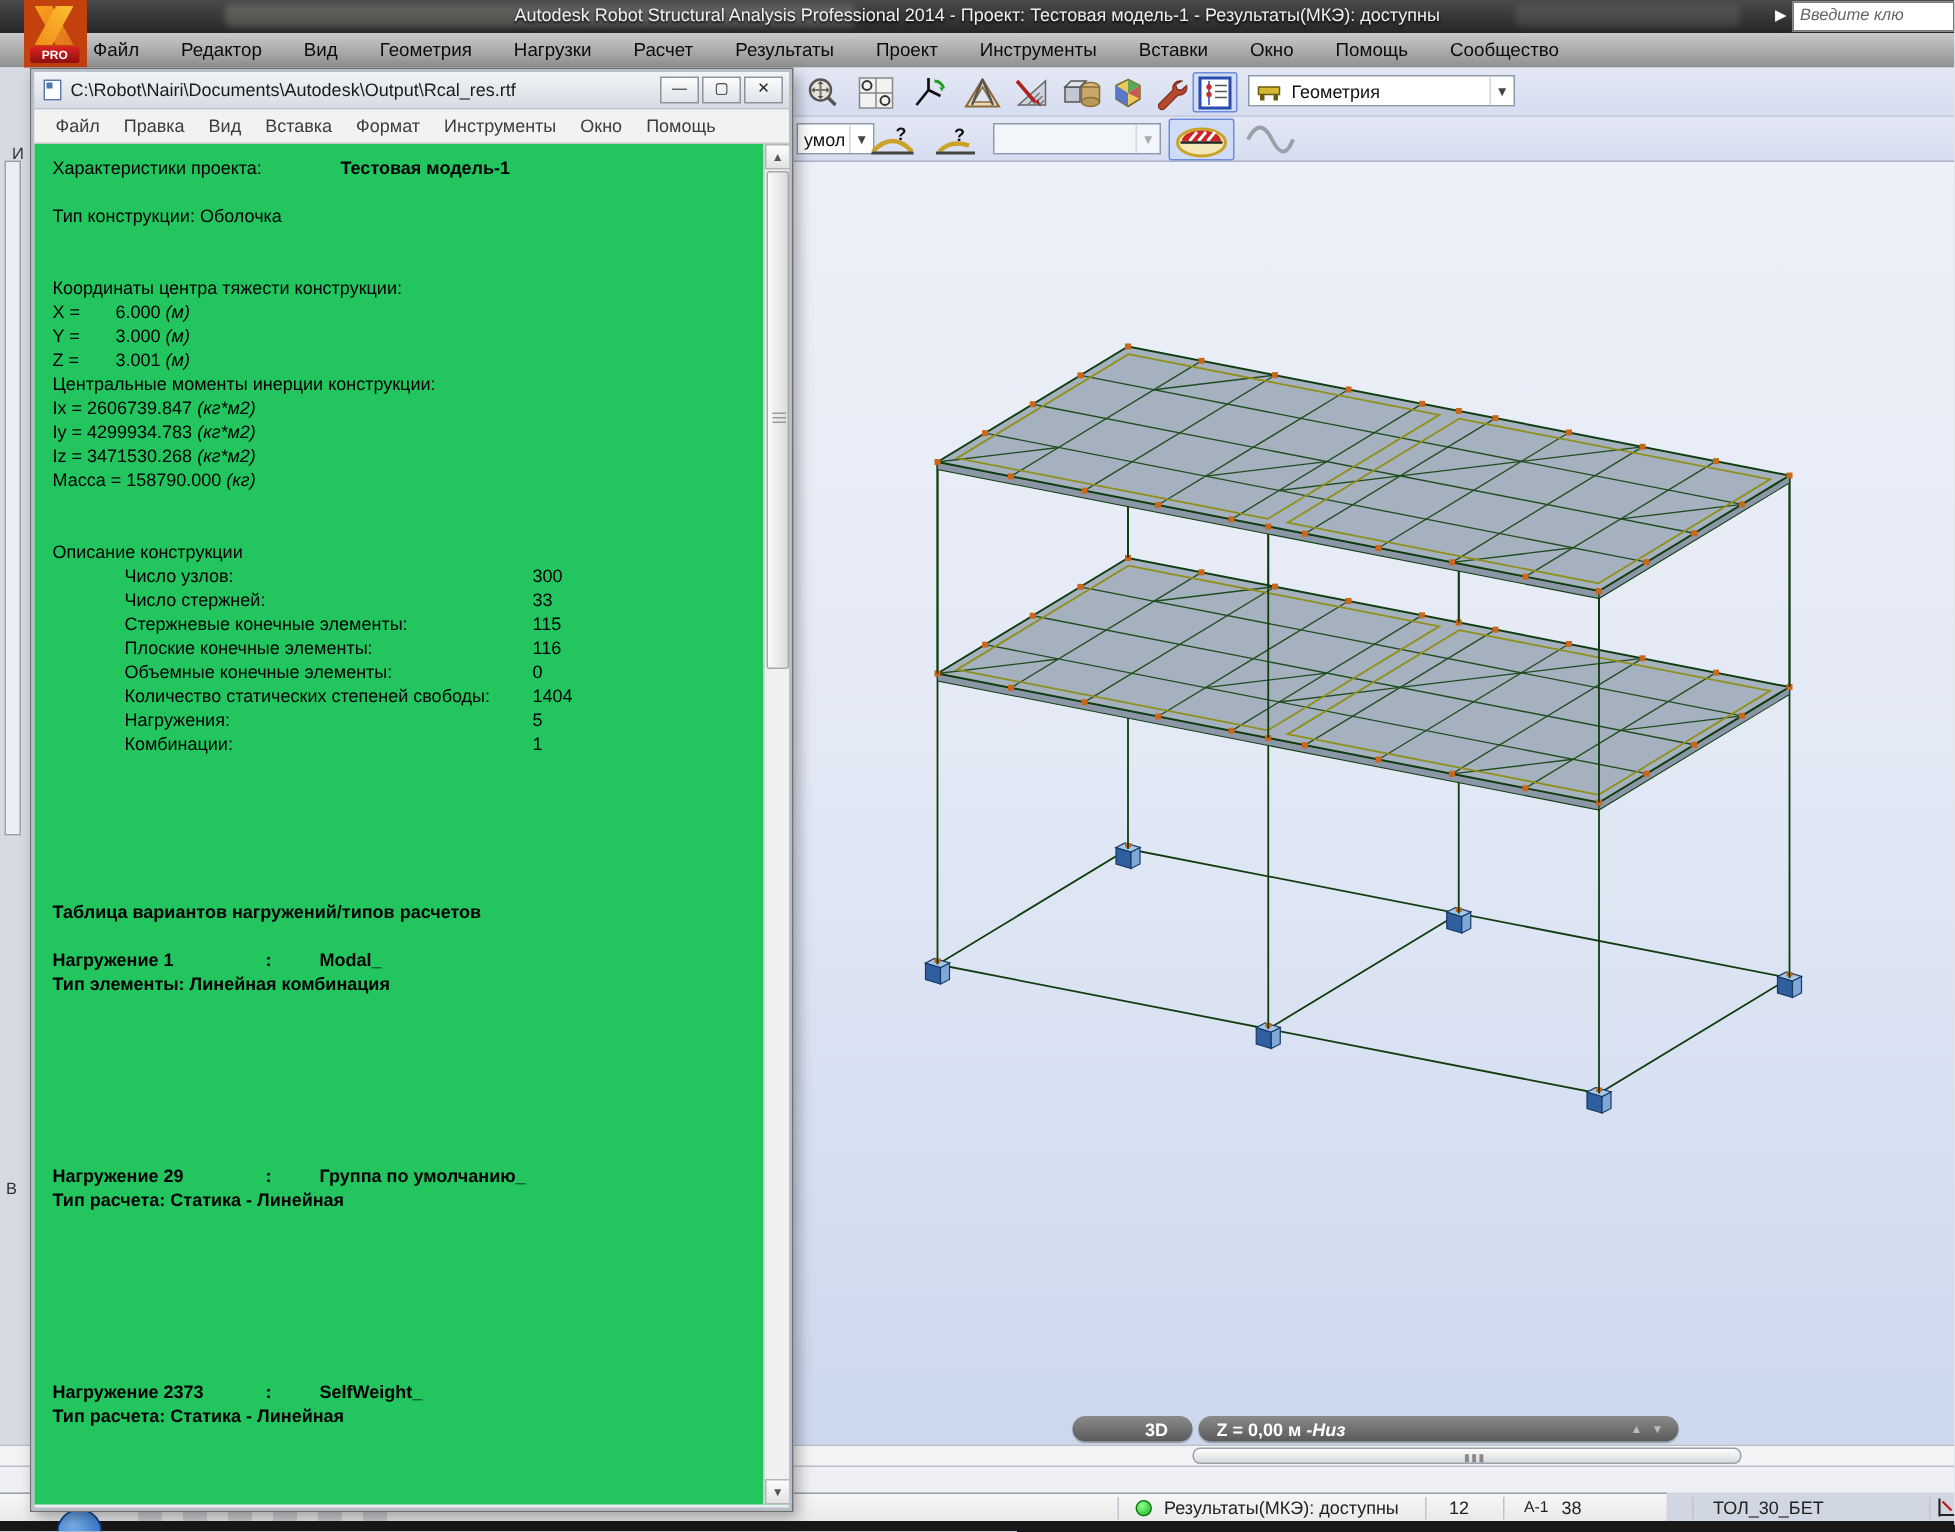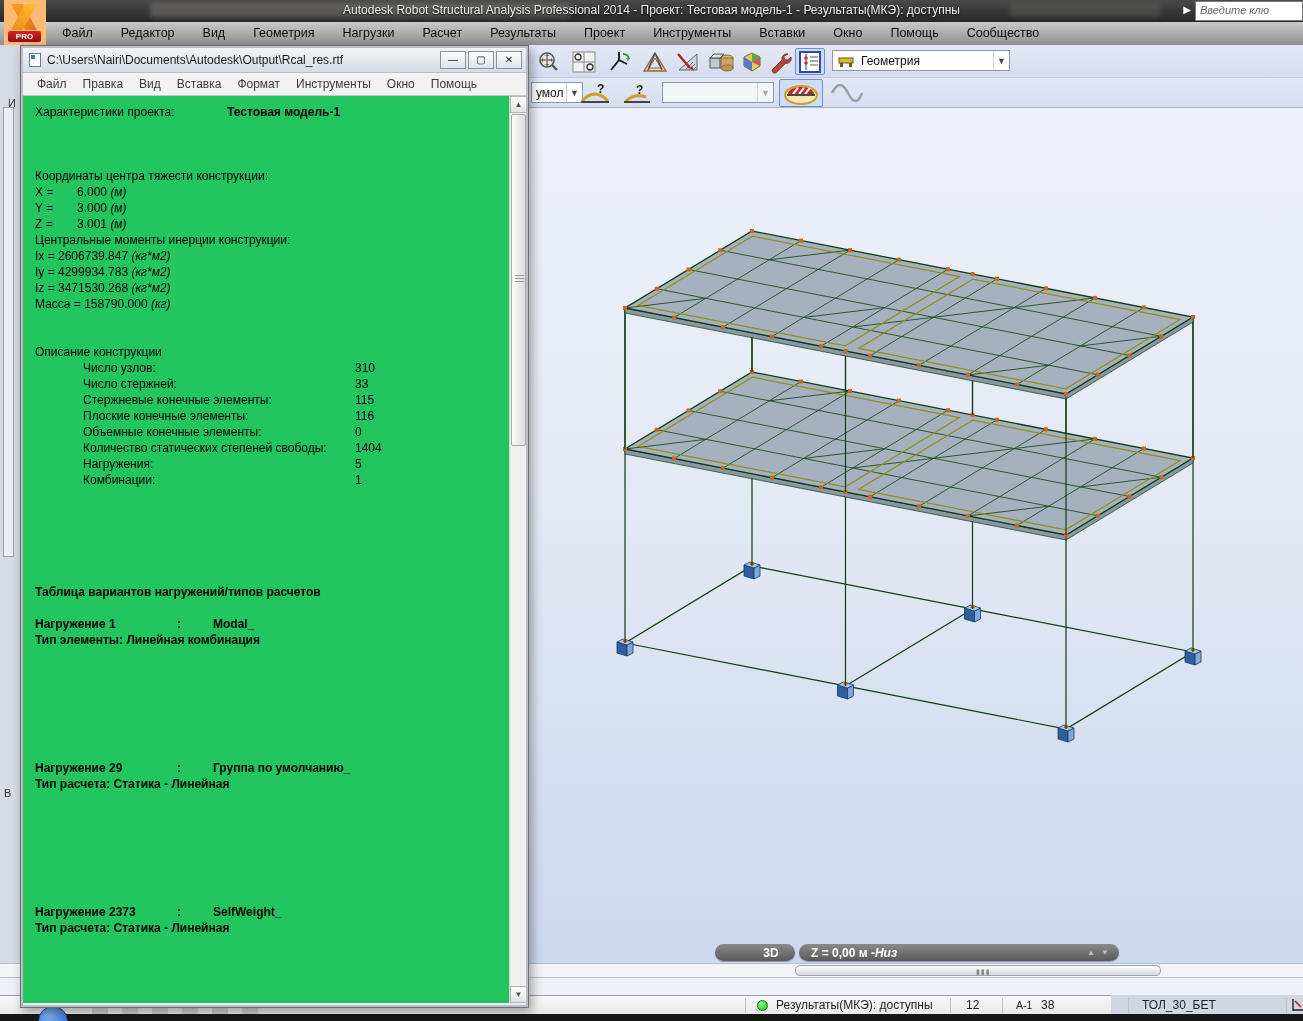--- a/index.html
+++ b/index.html
@@ -9,21 +9,21 @@
   
   #titlebar{position:absolute;left:0;top:0;width:1303px;height:22px;
     background:linear-gradient(#4a4a4a,#262626);color:#e8e8e8;}
   .ghost{position:absolute;top:3px;height:15px;border-radius:3px;background:#cfc9bd;opacity:.22;filter:blur(2px);}
   #title-text{position:absolute;left:0;right:0;top:3px;text-align:center;font-size:12px;color:#f0f0f0;
     text-shadow:0 1px 2px #000;white-space:nowrap;}
   #search-arrow{position:absolute;right:112px;top:4px;color:#fff;font-size:10px;}
   #search-box{position:absolute;right:0;top:1px;width:108px;height:20px;background:#fff;
     border:1px solid #7a7a7a;font-size:11px;font-style:italic;color:#666;padding:2px 4px;overflow:hidden;white-space:nowrap;}
 
-  #applogo{position:absolute;left:4px;top:0;width:42px;height:45px;background:#fdba74;z-index:6;}
+  #applogo{position:absolute;left:16px;top:0;width:42px;height:45px;background:#c2410c;z-index:6;}
   #applogo .x1{position:absolute;left:7px;top:4px;width:26px;height:26px;
     background:linear-gradient(135deg,#f7a21b,#e2711d);clip-path:polygon(0 0,45% 0,100% 100%,55% 100%);}
   #applogo .x2{position:absolute;left:7px;top:4px;width:26px;height:26px;
     background:linear-gradient(225deg,#fdc02e,#ef8c1a);clip-path:polygon(55% 0,100% 0,45% 100%,0 100%);}
   #applogo .pro{position:absolute;left:4px;bottom:3px;width:33px;height:11px;background:linear-gradient(#d22,#901010);
     color:#fff;font-size:8px;font-weight:bold;text-align:center;line-height:11px;border-radius:2px;}
 
   #menubar{position:absolute;left:0;top:22px;width:1303px;height:23px;
     background:linear-gradient(#c9c9c9,#8f8f8f);display:flex;align-items:center;padding-left:48px;}
   #menubar .mi{font-size:12.5px;color:#0b0b0b;padding:0 14px;height:23px;line-height:23px;cursor:default;}
@@ -460,54 +460,55 @@
   <div class="ghost-ico" style="left:152px"></div>
   <div class="ghost-ico" style="left:182px"></div>
   <div class="ghost-ico" style="left:212px"></div>
   <div class="ghost-ico" style="left:242px"></div>
   <div id="taskbar"></div>
   <div id="task-circle"></div>
 
   <div id="docwin">
     <div id="doc-titlebar">
       <div id="doc-icon"></div>
-      <div id="doc-title">C:\Users\Nairi\Documents\Autodesk\Output\Rcal_res.rtf</div>
+      <div id="doc-title">C:\Robot\Nairi\Documents\Autodesk\Output\Rcal_res.rtf</div>
       <div id="doc-buttons">
         <div class="winbtn">—</div>
         <div class="winbtn">▢</div>
         <div class="winbtn">✕</div>
       </div>
     </div>
     <div id="doc-menubar">
         <div class="mi">Файл</div>
         <div class="mi">Правка</div>
         <div class="mi">Вид</div>
         <div class="mi">Вставка</div>
         <div class="mi">Формат</div>
         <div class="mi">Инструменты</div>
         <div class="mi">Окно</div>
         <div class="mi">Помощь</div>
       </div>
     <div id="doc-content">
       <div id="report">
           <div class="r-line"><span class="w192">Характеристики проекта:</span><b>Тестовая модель-1</b></div>
           <div class="r-sp16"></div>
+          <div class="r-line">Тип конструкции: Оболочка</div>
           <div class="r-sp32"></div>
           <div class="r-line">Координаты центра тяжести конструкции:</div>
           <div class="r-line"><span class="w42">X =</span><span>6.000 </span><span class="it">(м)</span></div>
           <div class="r-line"><span class="w42">Y =</span><span>3.000 </span><span class="it">(м)</span></div>
           <div class="r-line"><span class="w42">Z =</span><span>3.001 </span><span class="it">(м)</span></div>
           <div class="r-line">Центральные моменты инерции конструкции:</div>
           <div class="r-line"><span>Ix = 2606739.847 </span><span class="it">(кг*м2)</span></div>
           <div class="r-line"><span>Iy = 4299934.783 </span><span class="it">(кг*м2)</span></div>
           <div class="r-line"><span>Iz = 3471530.268 </span><span class="it">(кг*м2)</span></div>
           <div class="r-line"><span>Масса = 158790.000 </span><span class="it">(кг)</span></div>
           <div class="r-sp32"></div>
           <div class="r-line">Описание конструкции</div>
-          <div class="r-line"><span class="ind"></span><span class="w272">Число узлов:</span><span>310</span></div>
+          <div class="r-line"><span class="ind"></span><span class="w272">Число узлов:</span><span>300</span></div>
           <div class="r-line"><span class="ind"></span><span class="w272">Число стержней:</span><span>33</span></div>
           <div class="r-line"><span class="ind"></span><span class="w272">Стержневые конечные элементы:</span><span>115</span></div>
           <div class="r-line"><span class="ind"></span><span class="w272">Плоские конечные элементы:</span><span>116</span></div>
           <div class="r-line"><span class="ind"></span><span class="w272">Объемные конечные элементы:</span><span>0</span></div>
           <div class="r-line"><span class="ind"></span><span class="w272">Количество статических степеней свободы:</span><span>1404</span></div>
           <div class="r-line"><span class="ind"></span><span class="w272">Нагружения:</span><span>5</span></div>
           <div class="r-line"><span class="ind"></span><span class="w272">Комбинации:</span><span>1</span></div>
           <div class="r-sp96"></div>
           <div class="r-line"><b>Таблица вариантов нагружений/типов расчетов</b></div>
           <div class="r-sp16"></div>

